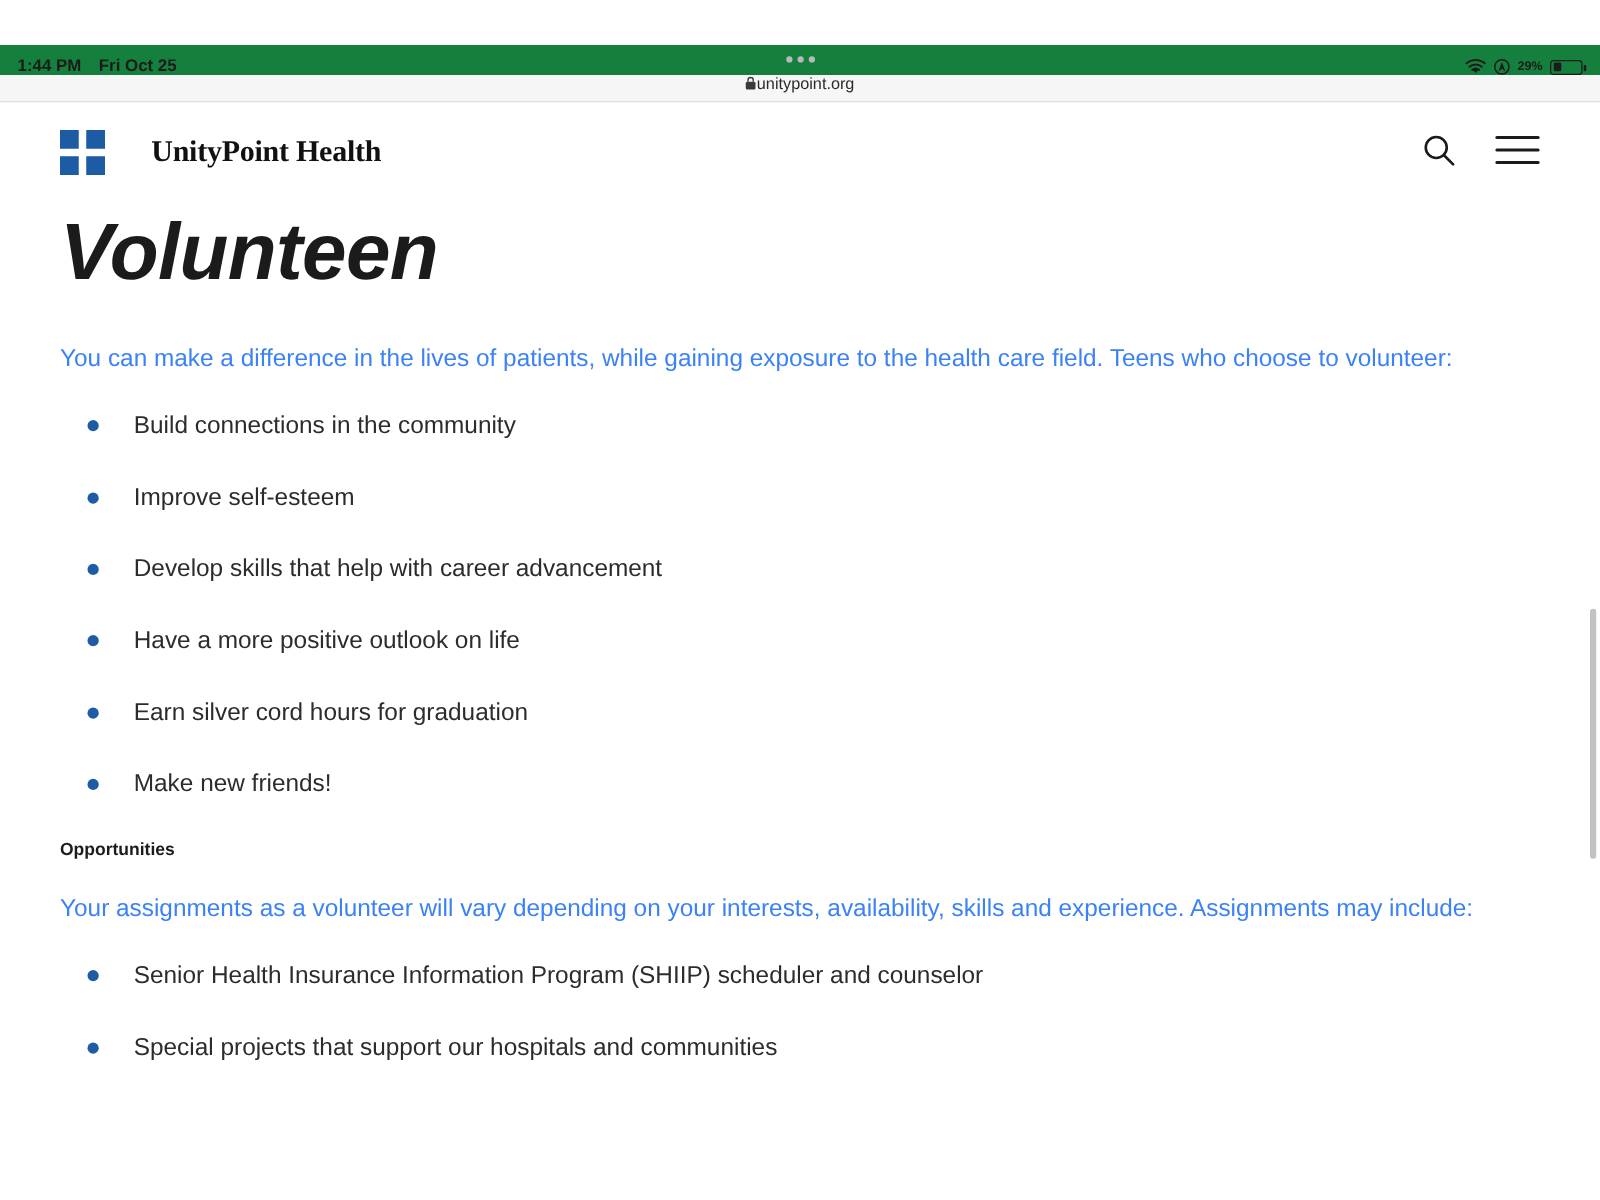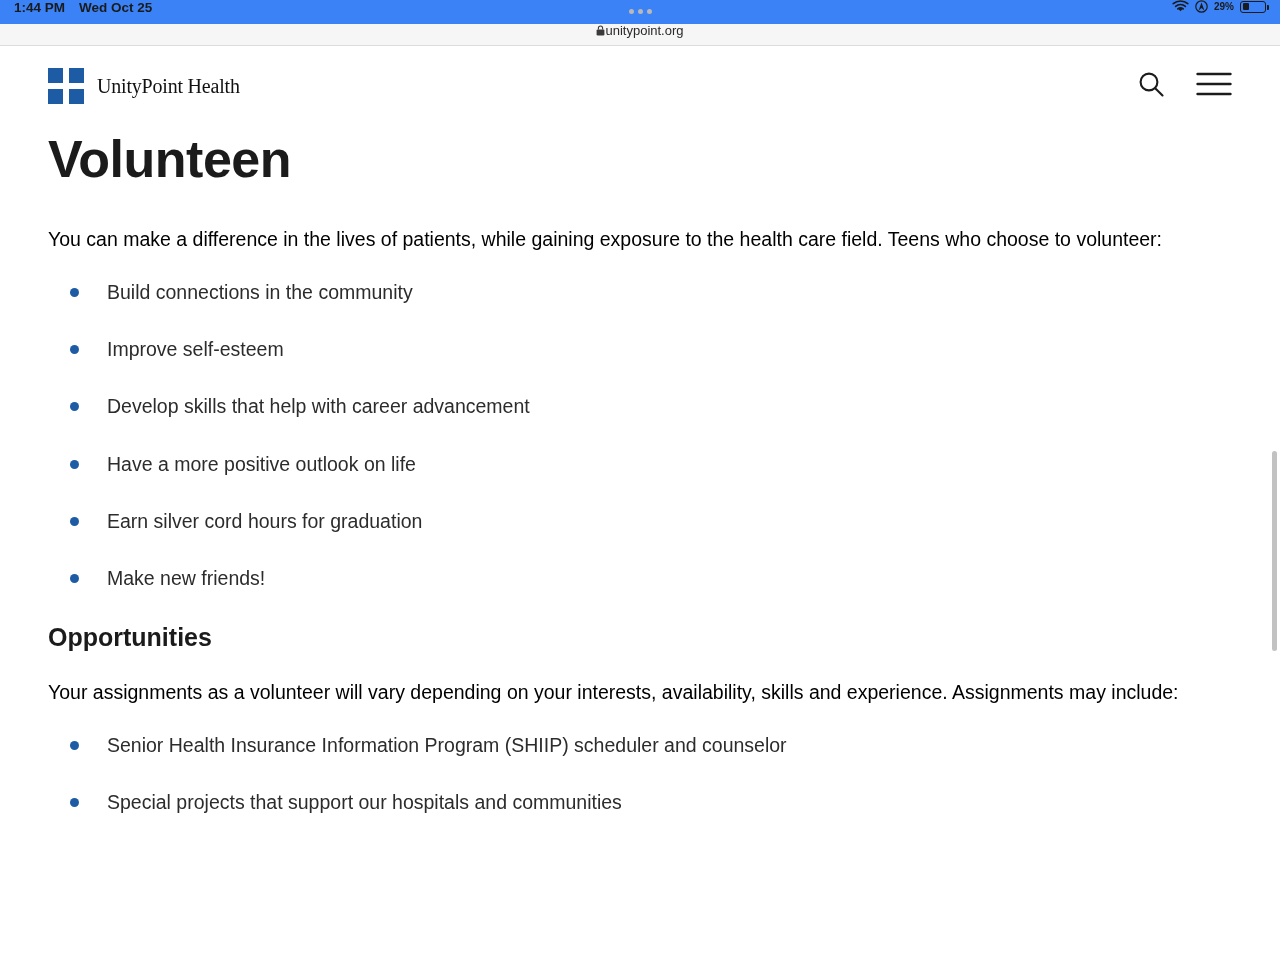--- a/index.html
+++ b/index.html
@@ -7,28 +7,29 @@
     margin: 0; padding: 0;
     width: 1280px; height: 960px;
     overflow: hidden;
     background: #ffffff;
     font-family: "Liberation Sans", sans-serif;
   }
 
   
   .status-bar {
     height: 24px;
-    background: #3b82f6;
+    background: #15803d;
     display: flex;
-    align-items: flex-start;
+    align-items: flex-end;
     padding: 0 14px;
     font-size: 13.5px;
     font-weight: 600;
     color: #1b1b1b;
     position: relative;
+    margin-top: 36px;
   }
   .status-left { display: flex; gap: 14px; align-items: center; z-index: 2; }
   .status-center {
     position: absolute; left: 0; right: 0; top: 0;
     display: flex; flex-direction: column; align-items: center; justify-content: center;
     height: 24px;
   }
   .tab-dots { display: flex; gap: 4px; margin-bottom: 1px; }
   .tab-dots i { width: 5px; height: 5px; border-radius: 50%; background: #b9b9b9; display: block; }
   .status-right {
@@ -73,36 +74,36 @@
   .logo { width: 36px; height: 36px; position: relative; }
   .logo span {
     position: absolute; background: #1d5ba4; display: block;
   }
   .logo .q1 { left: 0; top: 0; width: 15px; height: 15px; }
   .logo .q2 { right: 0; top: 0; width: 15px; height: 15px; }
   .logo .q3 { left: 0; bottom: 0; width: 15px; height: 15px; }
   .logo .q4 { right: 0; bottom: 0; width: 15px; height: 15px; }
   .brand-name {
     font-family: "Liberation Serif", serif;
-    font-size: 20px; font-weight: 400; color: #111; letter-spacing: -0.2px;
+    font-size: 24px; font-weight: 700; color: #111; letter-spacing: -0.2px; margin-left: 24px;
   }
   .header-actions { margin-left: auto; display: flex; align-items: center; gap: 30px; }
   .icon-btn { cursor: pointer; color: #1b1b1b; display: block; }
 
   .content { padding: 0 48px; }
   h1.title {
-    font-size: 52px; font-weight: 700; color: #1b1b1b;
-    margin: 14px 0 34px 0; letter-spacing: -0.5px; line-height: 1.05;
+    font-size: 64px; font-weight: 700; color: #1b1b1b;
+    margin: 14px 0 34px 0; letter-spacing: -0.5px; line-height: 1.05; font-style: italic;
   }
   p.body {
-    font-size: 19.5px; line-height: 1.85; color: #000000;
+    font-size: 19.5px; line-height: 1.85; color: #3b82f6;
     margin: 0 0 22px 0; max-width: 1160px;
   }
   h2.subhead {
-    font-size: 25px; font-weight: 700; color: #1b1b1b;
+    font-size: 14px; font-weight: 700; color: #1b1b1b;
     margin: 30px 0 22px 0;
   }
   ul.bullets { list-style: none; margin: 0 0 8px 0; padding: 0; }
   ul.bullets li {
     position: relative; padding-left: 59px;
     font-size: 19.5px; color: #2c2c2c; line-height: 1.35;
     margin-bottom: 31px;
   }
   ul.bullets li::before {
     content: ""; position: absolute; left: 22px; top: 9px;
@@ -115,21 +116,21 @@
     width: 5px; height: 200px; border-radius: 3px;
     background: #c2c2c2;
   }
 </style>
 </head>
 <body>
 
 <div class="status-bar">
   <div class="status-left">
     <span>1:44 PM</span>
-    <span>Wed Oct 25</span>
+    <span>Fri Oct 25</span>
   </div>
   <div class="status-center">
     <div class="tab-dots">
       <i></i>
         <i></i>
         <i></i>
     </div>
   </div>
   <div class="status-right">
     <span class="wifi-icon">

